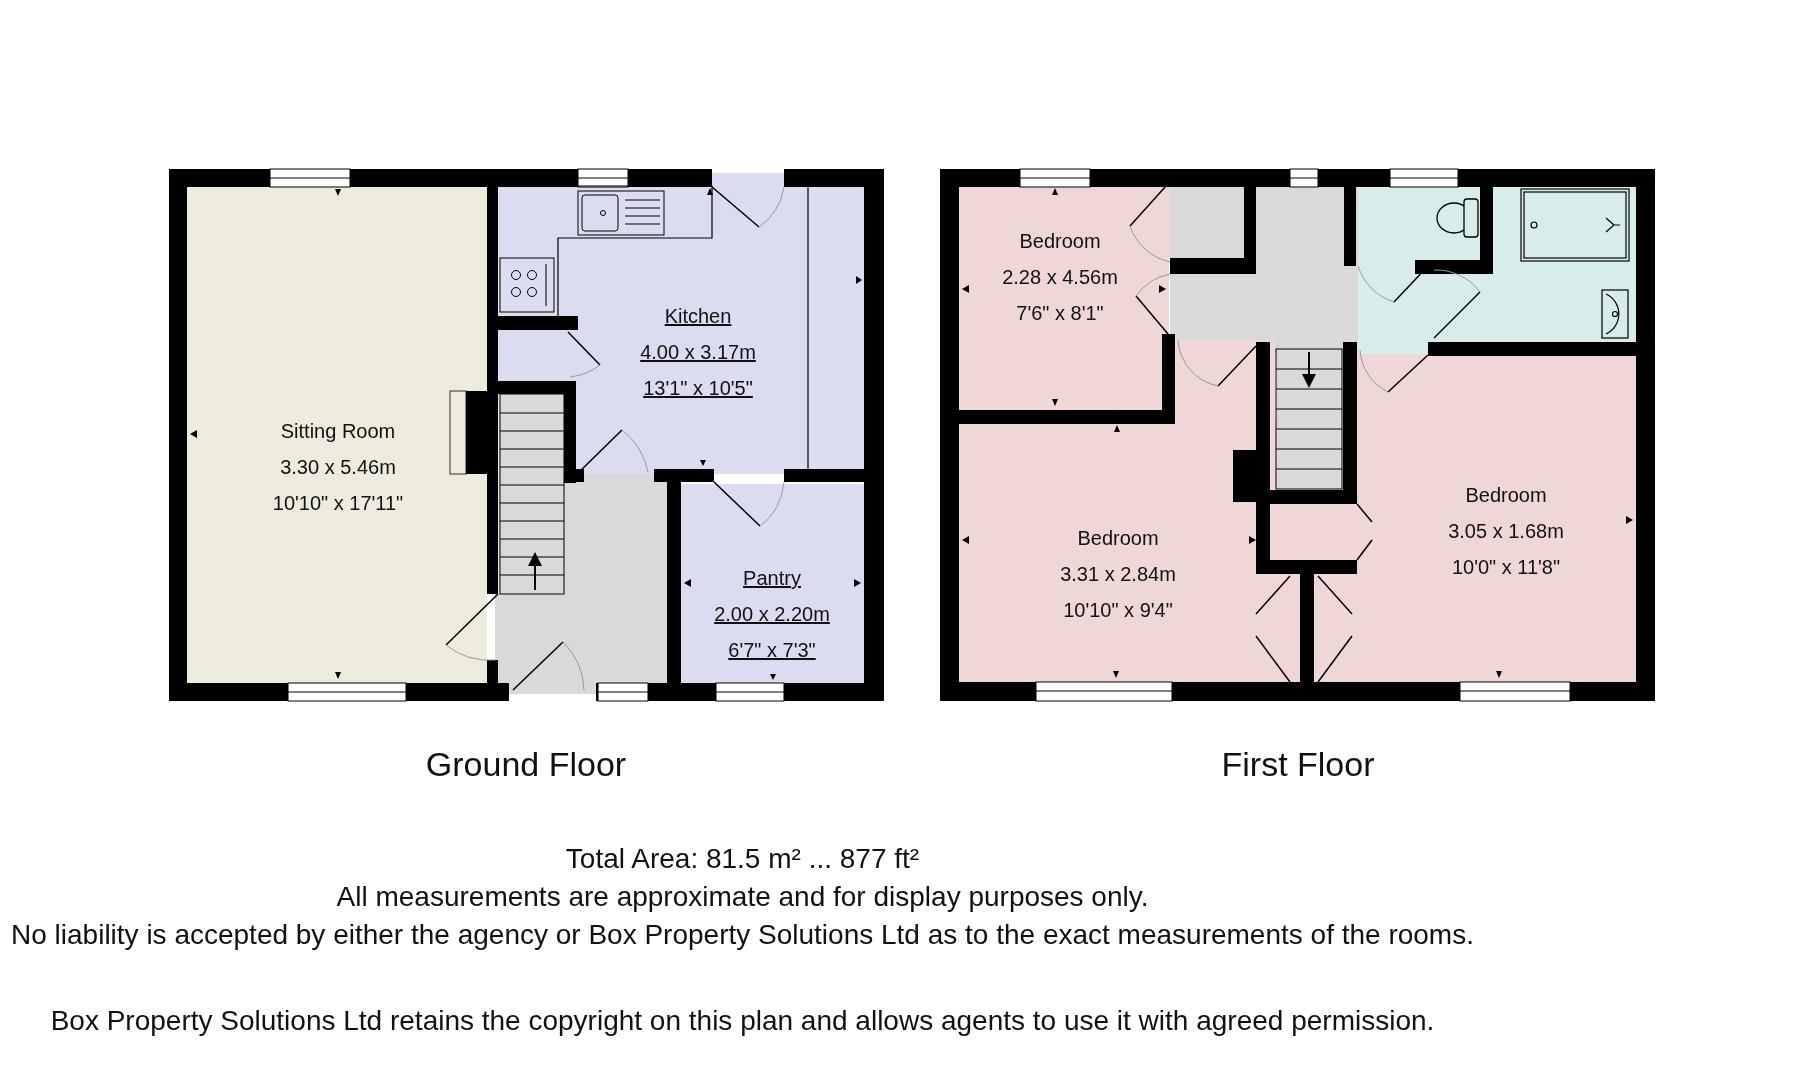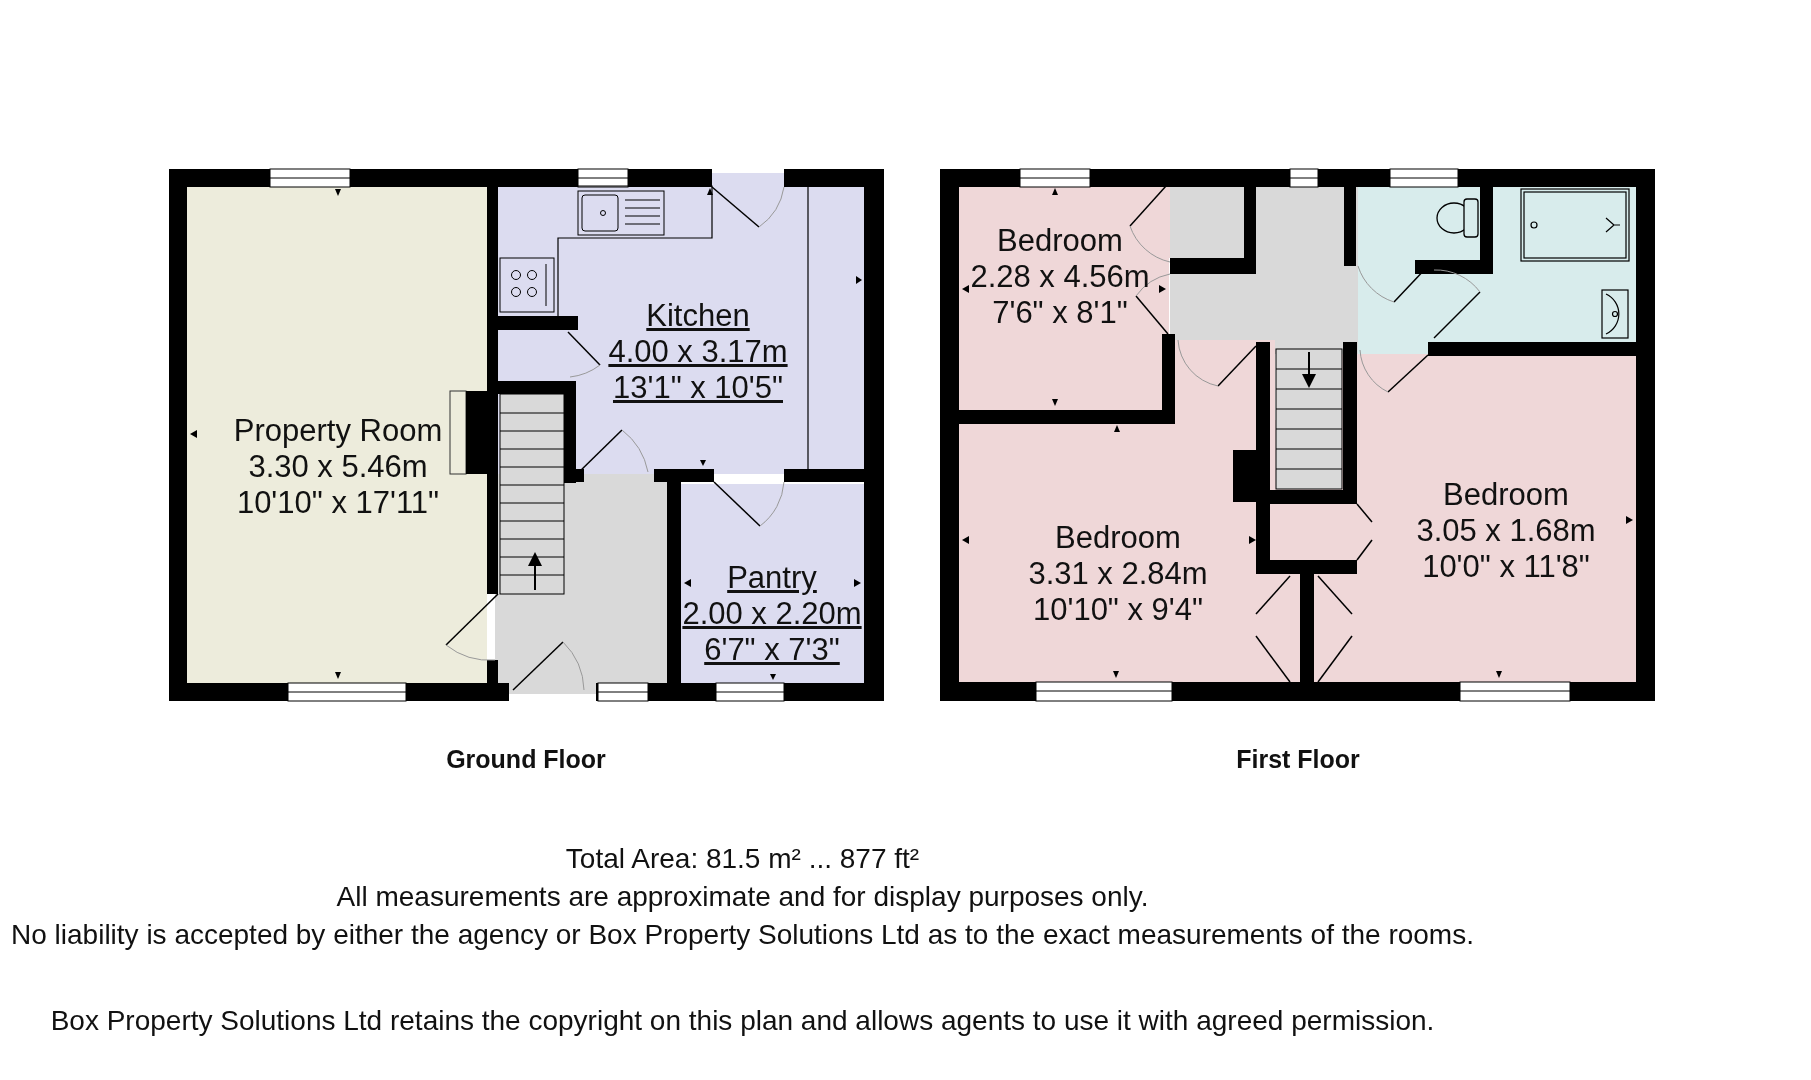--- a/index.html
+++ b/index.html
@@ -1,19 +1,19 @@
 <!DOCTYPE html>
 <html><head>
 <meta charset="utf-8">
 <style>
   html,body{margin:0;padding:0;background:#fff;}
   body{width:1811px;height:1080px;position:relative;overflow:hidden;font-family:"Liberation Sans",sans-serif;color:#111;}
   svg{position:absolute;left:0;top:0;}
-  .lbl{position:absolute;text-align:center;font-size:31px;line-height:36px;white-space:nowrap;transform:translateX(-50%);}
-  .floor{position:absolute;font-size:25px;transform:translateX(-50%);white-space:nowrap;font-weight:bold;}
+  .lbl{position:absolute;text-align:center;font-size:20px;line-height:36px;white-space:nowrap;transform:translateX(-50%);}
+  .floor{position:absolute;font-size:34px;transform:translateX(-50%);white-space:nowrap;}
   .foot{position:absolute;left:0;width:1485px;text-align:center;font-size:28px;line-height:38px;}
 </style>
 </head>
 <body>
 
 <svg width="1811" height="1080" viewBox="0 0 1811 1080">
 
   <g>
 
     <rect x="187" y="186" width="300" height="497" fill="#edecdc"></rect>
@@ -263,21 +263,21 @@
       <polygon points="962,540 969,536 969,544"></polygon>
         <polygon points="1256,540 1249,536 1249,544"></polygon>
       <polygon points="1113,679 1119,679 1116,672" transform="rotate(180 1116 675)"></polygon>
       <polygon points="1633,520 1626,516 1626,524"></polygon>
       <polygon points="1496,679 1502,679 1499,672" transform="rotate(180 1499 675)"></polygon>
     </g>
   </g>
 </svg>
 
 <div class="lbl" style="left:338px;top:413px;">
-  <div>Property Room</div>
+  <div>Sitting Room</div>
   <div>3.30 x 5.46m</div>
   <div>10'10" x 17'11"</div>
 </div>
 <div class="lbl" style="left:698px;top:298px;text-decoration:underline;">
   <div>Kitchen</div>
   <div>4.00 x 3.17m</div>
   <div>13'1" x 10'5"</div>
 </div>
 <div class="lbl" style="left:772px;top:560px;text-decoration:underline;">
   <div>Pantry</div>

